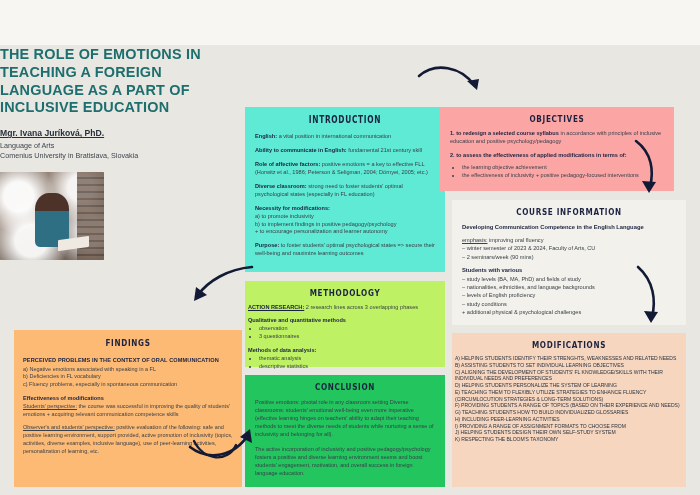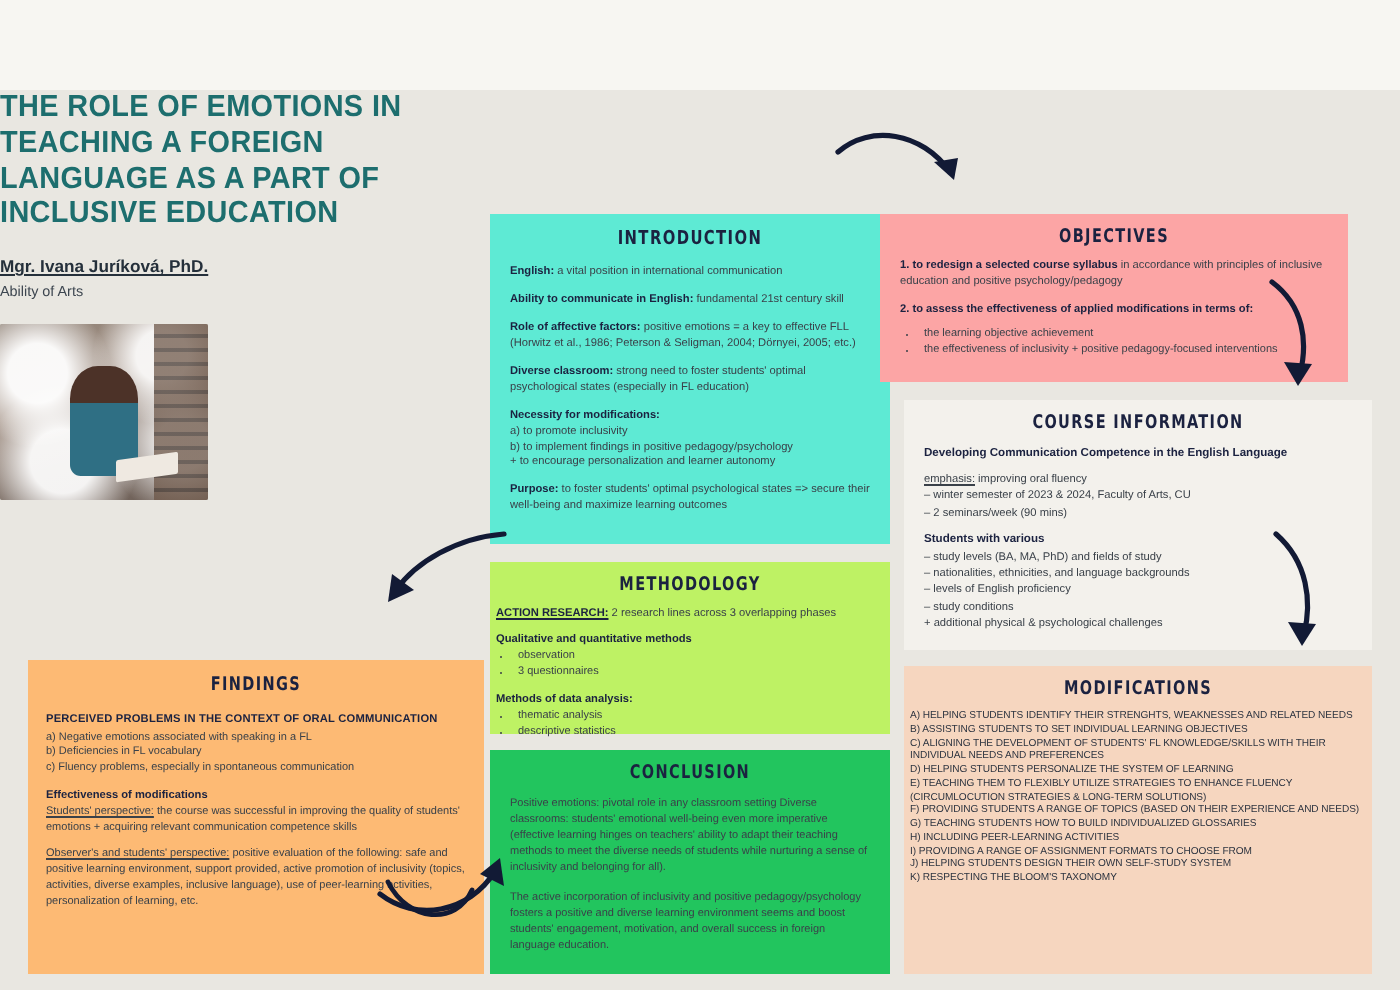--- a/index.html
+++ b/index.html
@@ -101,21 +101,22 @@
   .arrow{position:absolute;pointer-events:none;}
 </style>
 </head>
 <body>
 
 <div class="poster">
 
   <div id="left-col">
     <h1 id="poster-title">THE ROLE OF EMOTIONS IN TEACHING A FOREIGN LANGUAGE AS A PART OF INCLUSIVE EDUCATION</h1>
     <p id="author-name">Mgr. Ivana Juríková, PhD.</p>
-    <p class="author-line">Ability of Arts</p>
+    <p class="author-line">Language of Arts</p>
+    <p class="author-line">Comenius University in Bratislava, Slovakia</p>
 
     <div id="hero-photo">
       <div class="sky"></div>
       <div class="shelf"></div>
       <div class="figure"></div>
       <div class="book"></div>
     </div>
   </div>
 
   <div class="panel" id="findings-panel">

